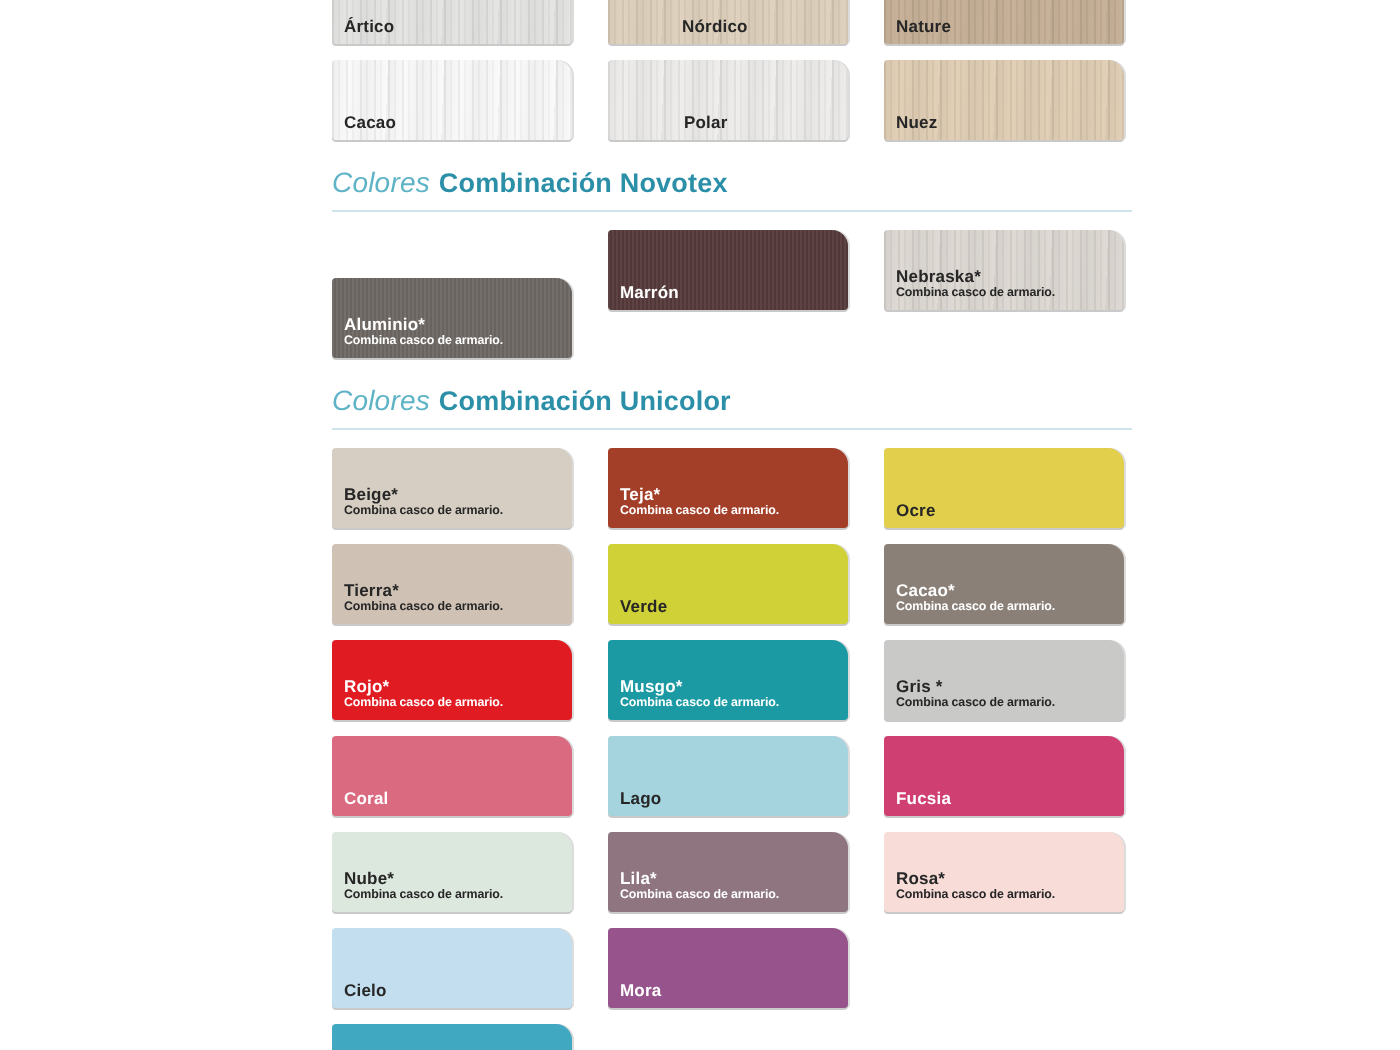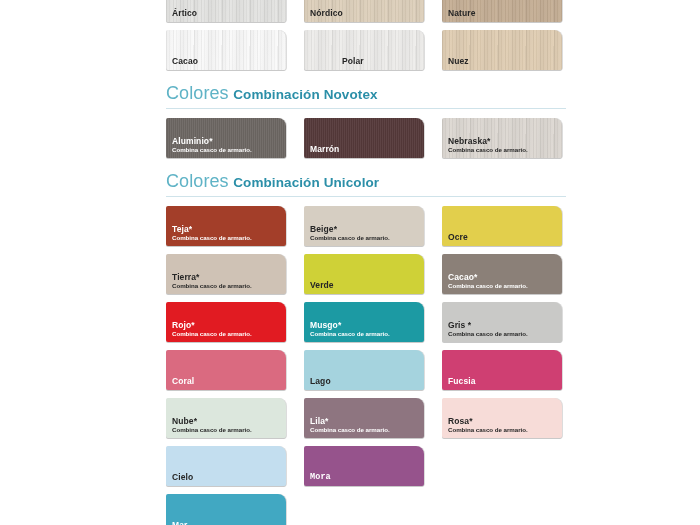--- a/index.html
+++ b/index.html
@@ -106,23 +106,24 @@
 
   
   .section-head {
     margin: 13px 0 0 0;
     padding: 0 0 4px 0;
     border-bottom: 1px solid #cfe3ea;
     width: 400px;
     white-space: nowrap;
   }
   .section-head .light {
-    font-size: 18px;
+    font-size: 14px;
     color: #5fb3c6;
     letter-spacing: .1px;
+    font-style: italic;
   }
   .section-head .bold {
     font-size: 13.5px;
     color: #2b8fa8;
     font-weight: bold;
     letter-spacing: .1px;
   }
   .after-head {
     margin-top: 9px;
   }
@@ -134,21 +135,21 @@
   <div class="catalog">
 
     <div class="grid">
         <div class="swatch wood" style="background: rgb(228, 228, 226);">
           <div class="labels">
             <span class="nm" style="color: rgb(38, 38, 38);">Ártico</span>
           </div>
         </div>
         <div class="swatch wood" style="background: rgb(222, 208, 187);">
           <div class="labels">
-            <span class="nm" style="color: rgb(38, 38, 38);">Nórdico</span>
+            <span class="nm" style="color: rgb(38, 38, 38); margin-left: 31px;">Nórdico</span>
           </div>
         </div>
         <div class="swatch wood" style="background: rgb(197, 174, 148);">
           <div class="labels">
             <span class="nm" style="color: rgb(38, 38, 38);">Nature</span>
           </div>
         </div>
         <div class="swatch wood" style="background: rgb(250, 250, 250);">
           <div class="labels">
             <span class="nm" style="color: rgb(38, 38, 38);">Cacao</span>
@@ -164,21 +165,21 @@
             <span class="nm" style="color: rgb(38, 38, 38);">Nuez</span>
           </div>
         </div>
       </div>
 
     <div class="section-head">
       <span class="light">Colores</span>
       <span class="bold">Combinación Novotex</span>
     </div>
     <div class="grid after-head">
-        <div class="swatch brushed mid" style="background: rgb(109, 103, 99);">
+        <div class="swatch brushed mid" style="background: rgb(109, 103, 99); margin-top: 24px;">
           <div class="labels">
             <span class="nm" style="color: rgb(255, 255, 255);">Aluminio*</span>
             <span class="sub" style="color: rgb(255, 255, 255);">Combina casco de armario.</span>
           </div>
         </div>
         <div class="swatch brushed" style="background: rgb(85, 57, 58);">
           <div class="labels">
             <span class="nm" style="color: rgb(255, 255, 255);">Marrón</span>
           </div>
         </div>
@@ -188,32 +189,32 @@
             <span class="sub" style="color: rgb(38, 38, 38);">Combina casco de armario.</span>
           </div>
         </div>
       </div>
 
     <div class="section-head">
       <span class="light">Colores</span>
       <span class="bold">Combinación Unicolor</span>
     </div>
     <div class="grid after-head">
+        <div class="swatch mid" style="background: rgb(214, 206, 194);">
+          <div class="labels">
+            <span class="nm" style="color: rgb(38, 38, 38);">Beige*</span>
+            <span class="sub" style="color: rgb(38, 38, 38);">Combina casco de armario.</span>
+          </div>
+        </div>
         <div class="swatch mid" style="background: rgb(163, 62, 41);">
           <div class="labels">
             <span class="nm" style="color: rgb(255, 255, 255);">Teja*</span>
             <span class="sub" style="color: rgb(255, 255, 255);">Combina casco de armario.</span>
           </div>
         </div>
-        <div class="swatch mid" style="background: rgb(214, 206, 194);">
-          <div class="labels">
-            <span class="nm" style="color: rgb(38, 38, 38);">Beige*</span>
-            <span class="sub" style="color: rgb(38, 38, 38);">Combina casco de armario.</span>
-          </div>
-        </div>
         <div class="swatch" style="background: rgb(226, 207, 76);">
           <div class="labels">
             <span class="nm" style="color: rgb(38, 38, 38);">Ocre</span>
           </div>
         </div>
         <div class="swatch mid" style="background: rgb(207, 194, 181);">
           <div class="labels">
             <span class="nm" style="color: rgb(38, 38, 38);">Tierra*</span>
             <span class="sub" style="color: rgb(38, 38, 38);">Combina casco de armario.</span>
           </div>
@@ -280,21 +281,21 @@
             <span class="sub" style="color: rgb(38, 38, 38);">Combina casco de armario.</span>
           </div>
         </div>
         <div class="swatch" style="background: rgb(195, 222, 239);">
           <div class="labels">
             <span class="nm" style="color: rgb(38, 38, 38);">Cielo</span>
           </div>
         </div>
         <div class="swatch" style="background: rgb(150, 83, 140);">
           <div class="labels">
-            <span class="nm" style="color: rgb(255, 255, 255); font-family: Liberation Mono, monospace;">Mora</span>
+            <span class="nm" style="color: rgb(255, 255, 255);">Mora</span>
           </div>
         </div>
         <div class="swatch blank" style="background: rgb(255, 255, 255); box-shadow: none;"></div>
         <div class="swatch" style="background: rgb(65, 168, 194);">
           <div class="labels">
             <span class="nm" style="color: rgb(255, 255, 255);">Mar</span>
           </div>
         </div>
       </div>
 

